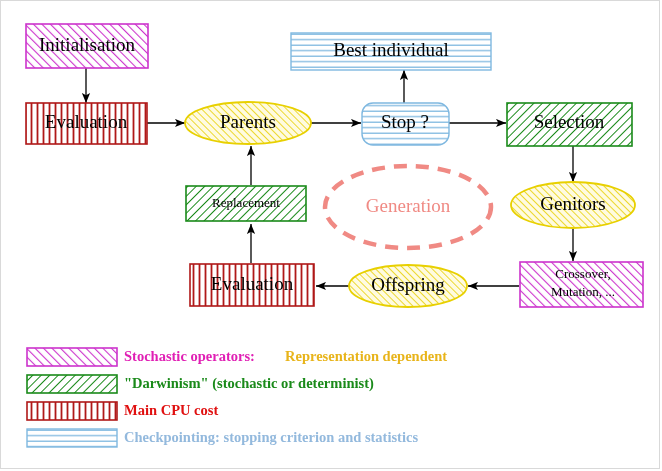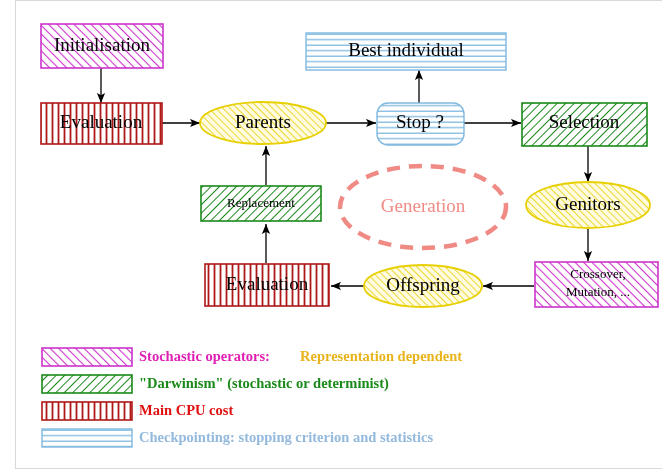--- a/index.html
+++ b/index.html
@@ -10,21 +10,20 @@
   body {
     width: 662px;
     height: 471px;
     font-family: "Liberation Serif", serif;
     overflow: hidden;
   }
   #canvas {
     position: relative;
     width: 580px;
     height: 471px;
-    margin-left: 15px;
   }
   svg#diagram {
     position: absolute;
     top: 0;
     left: 0;
     width: 662px;
     height: 471px;
   }
   .node-label {
     font-family: "Liberation Serif", serif;

